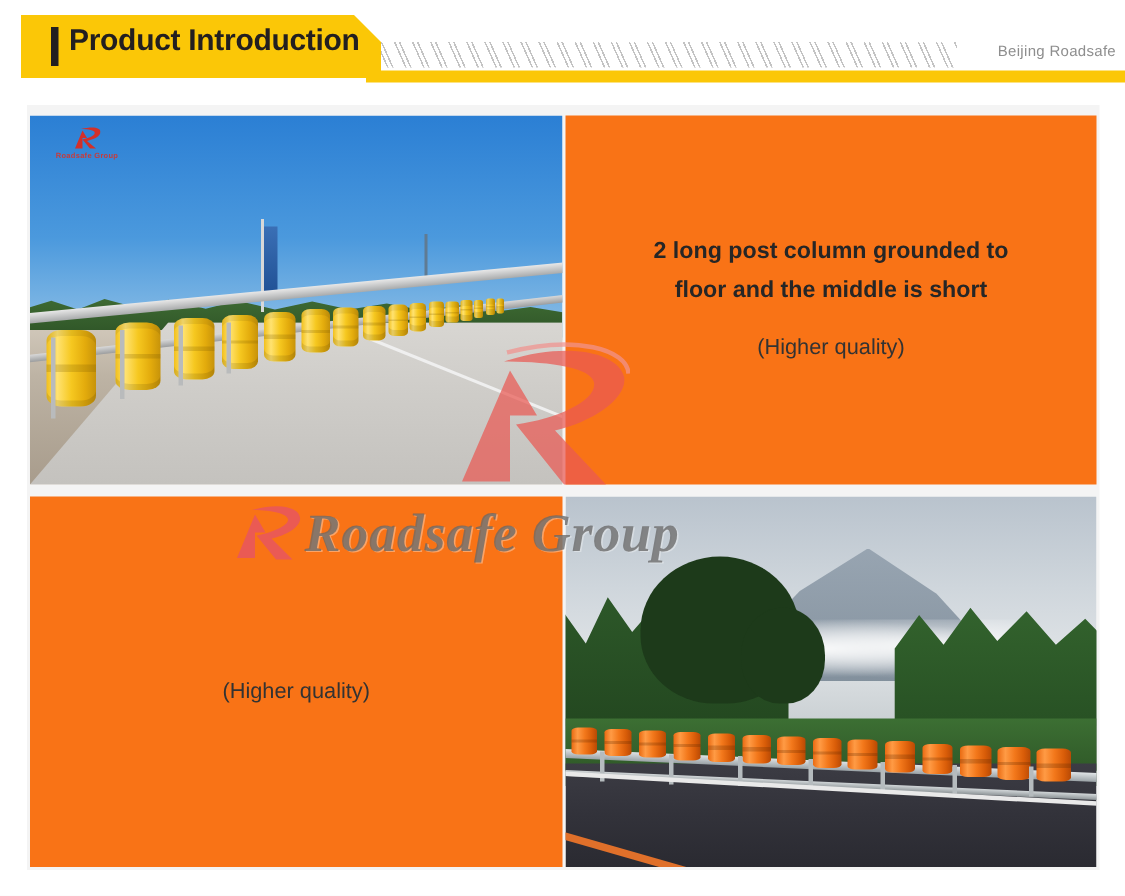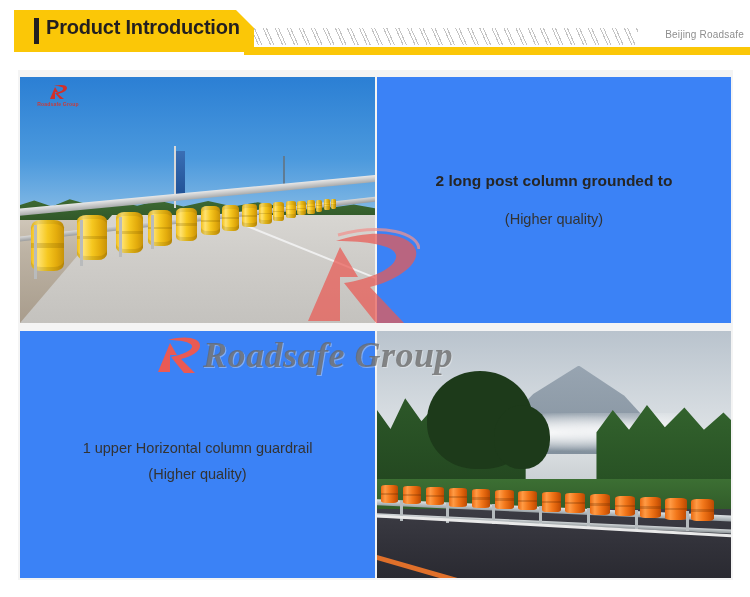--- a/index.html
+++ b/index.html
@@ -104,21 +104,21 @@
   }
   .cell-img-tl { left: 2px;   top: 7px;   width: 355px; height: 246px; }
   .cell-txt-tr { left: 359px; top: 7px;   width: 354px; height: 246px; }
   .cell-txt-bl { left: 2px;   top: 261px; width: 355px; height: 247px; }
   .cell-img-br { left: 359px; top: 261px; width: 354px; height: 247px; }
 
   .txt-cell {
     display: flex;
     flex-direction: column;
     justify-content: center;
-    background: #3b82f6;
+    background: #f97316;
     text-align: center;
   }
   .line-strong {
     font-size: 15.5px;
     font-weight: bold;
     color: #262626;
     line-height: 26px;
     white-space: nowrap;
   }
   .line-normal {
@@ -358,27 +358,27 @@
         </div>
         <div class="p1-pole" style="left:4%;  top:60%; height:22%;"></div>
         <div class="p1-pole" style="left:17%; top:58%; height:19%;"></div>
         <div class="p1-pole" style="left:28%; top:57%; height:16%;"></div>
         <div class="p1-pole" style="left:37%; top:56%; height:14%;"></div>
       </div>
     </div>
 
     <div class="cell cell-txt-tr txt-cell">
       <div class="line-strong">2 long post column grounded  to</div>
+      <div class="line-strong">floor and the middle is short</div>
       <div class="text-gap"></div>
       <div class="line-normal">(Higher quality)</div>
     </div>
 
     <div class="cell cell-txt-bl txt-cell">
       <div class="text-gap"></div>
-      <div class="line-normal">1 upper Horizontal column guardrail</div>
       <div class="line-normal">(Higher quality)</div>
     </div>
 
     <div class="cell cell-img-br">
       <div class="photo">
         <div class="p2-sky"></div>
         <div class="p2-mountain"></div>
         <div class="p2-cloud"></div>
         <div class="p2-hillsL"></div>
         <div class="p2-hillsR"></div>

